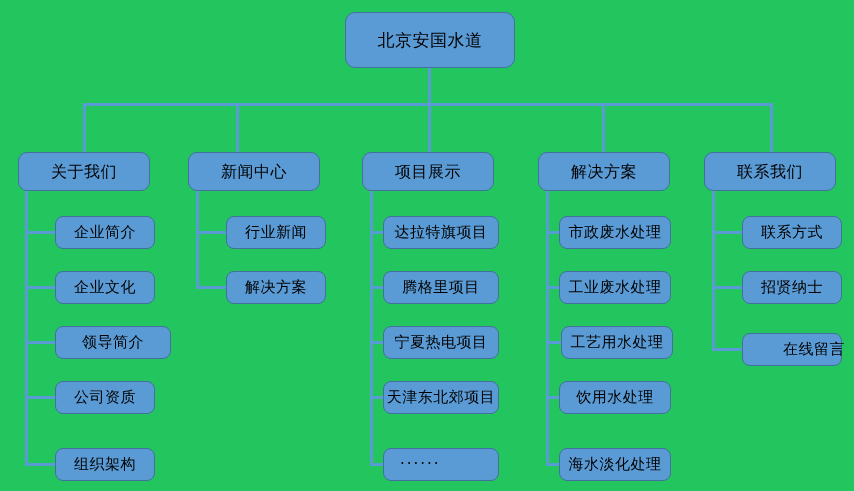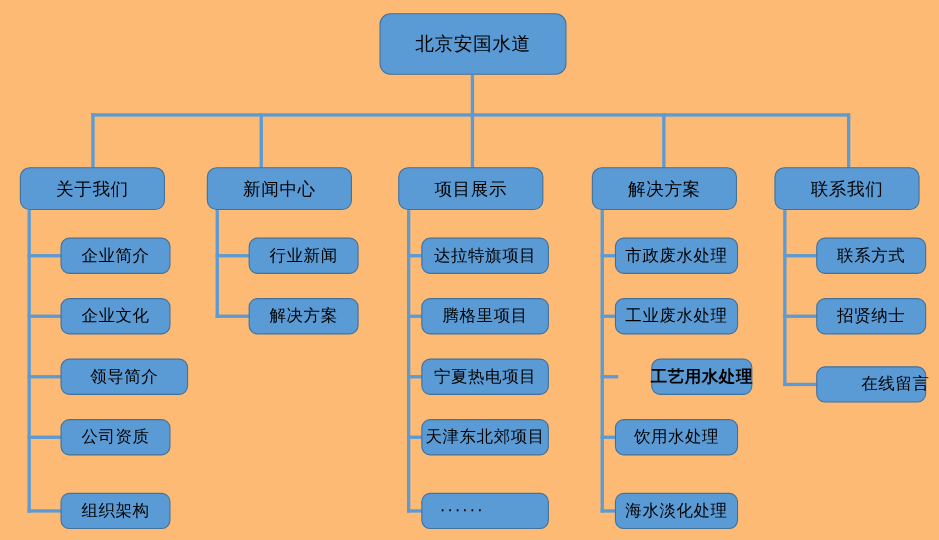--- a/index.html
+++ b/index.html
@@ -10,21 +10,21 @@
   body {
     width: 854px;
     height: 491px;
     font-family: "DejaVu Sans", "Liberation Sans", sans-serif;
     overflow: hidden;
   }
   #chart-canvas {
     position: relative;
     width: 854px;
     height: 491px;
-    background: #fdba74;
+    background: #22c55e;
   }
 
   
   .conn {
     position: absolute;
     background: #5B9BD5;
   }
   .conn.v { width: 3px; }
   .conn.h { height: 3px; }
 
@@ -164,21 +164,21 @@
   <div class="node lvl3" style="left:559px; top:216px; width:112px; height:33px;">
     <span>市政废水处理</span>
   </div>
 
   <div class="conn h" style="left:546px; top:286px; width:16px;"></div>
   <div class="node lvl3" style="left:559px; top:271px; width:112px; height:33px;">
     <span>工业废水处理</span>
   </div>
 
   <div class="conn h" style="left:546px; top:341px; width:16px;"></div>
-  <div class="node lvl3" style="left:592px; top:326px; width:92px; height:33px;font-weight:bold;">
+  <div class="node lvl3" style="left:561px; top:326px; width:112px; height:33px;">
     <span>工艺用水处理</span>
   </div>
 
   <div class="conn h" style="left:546px; top:396px; width:16px;"></div>
   <div class="node lvl3" style="left:559px; top:381px; width:112px; height:33px;">
     <span>饮用水处理</span>
   </div>
 
   <div class="conn h" style="left:546px; top:463px; width:16px;"></div>
   <div class="node lvl3" style="left:559px; top:448px; width:112px; height:33px;">

